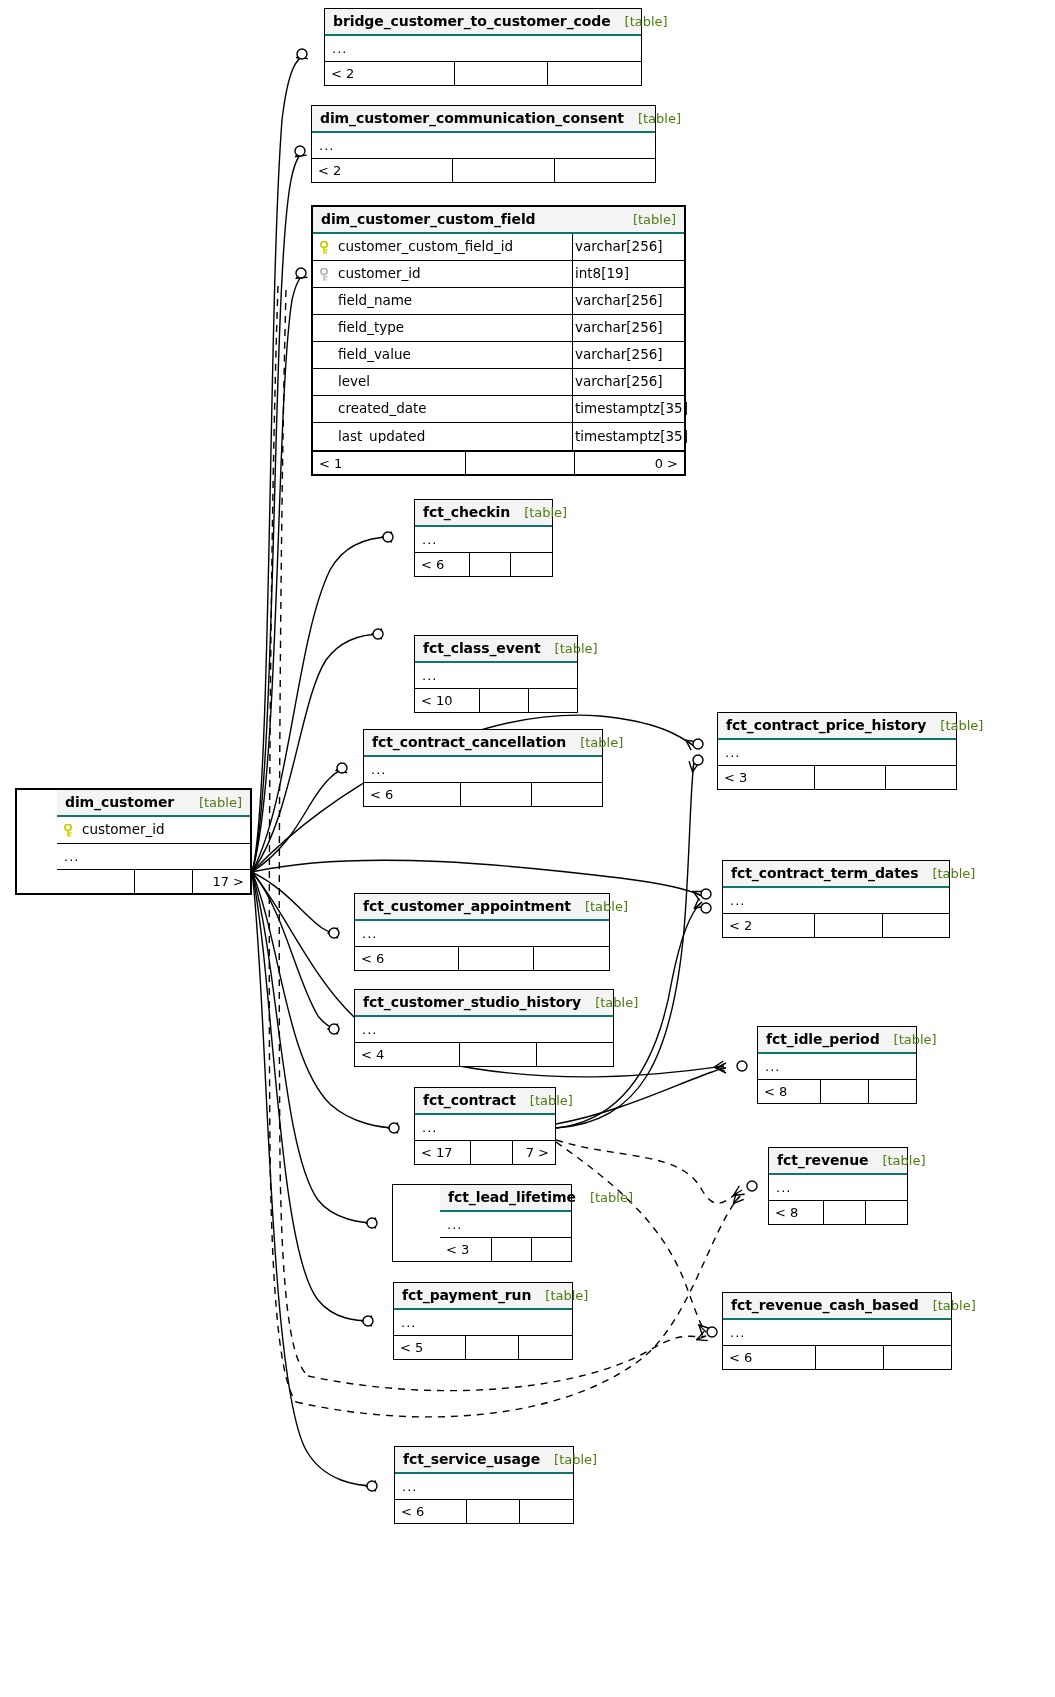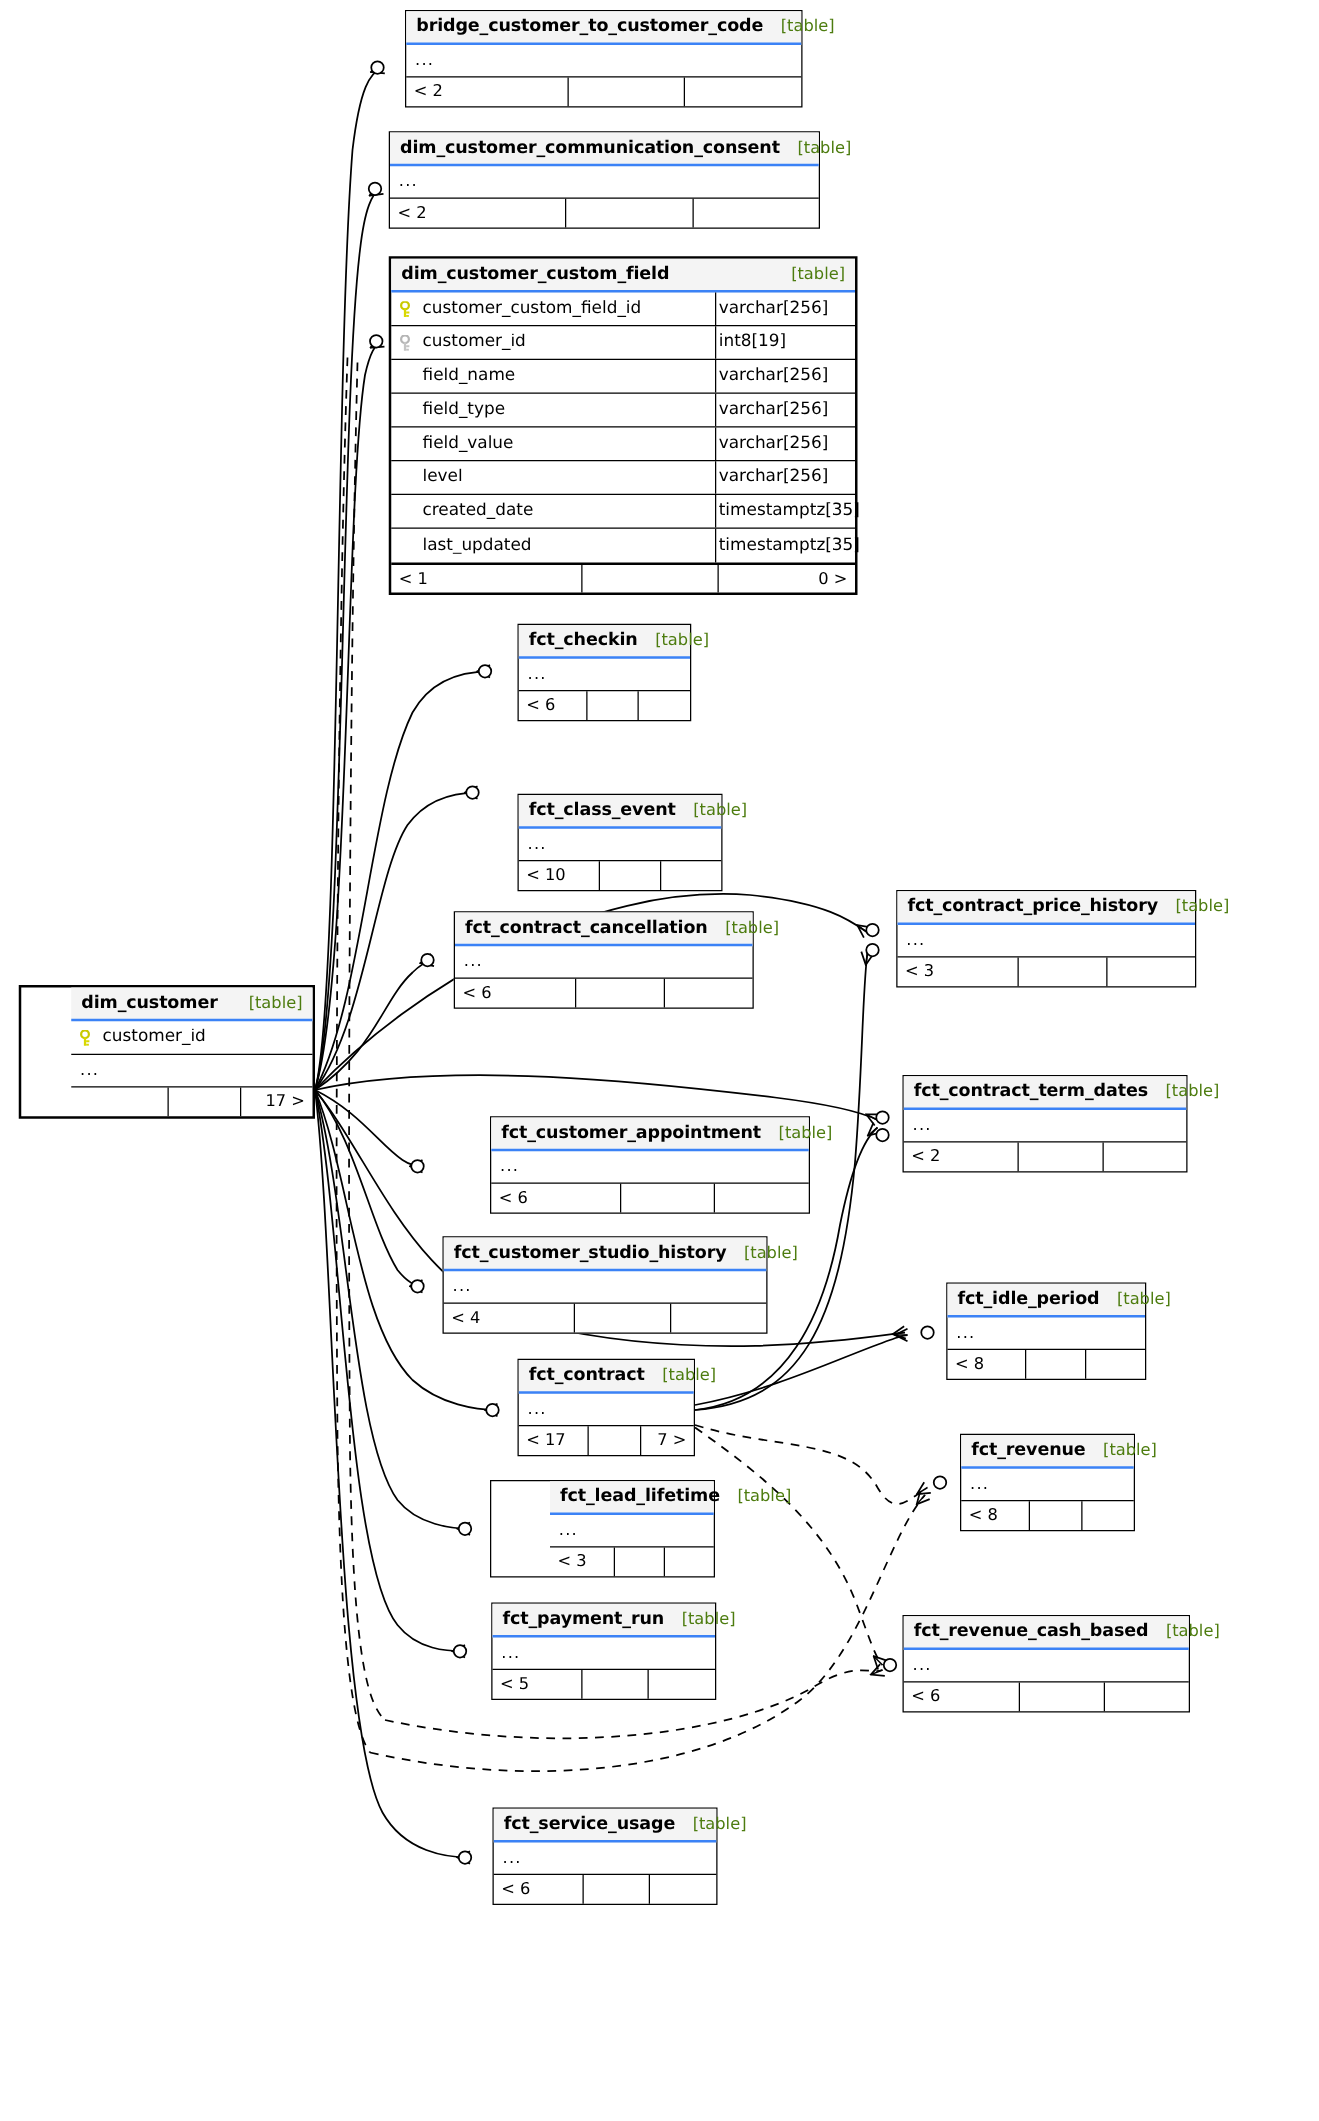--- a/index.html
+++ b/index.html
@@ -32,21 +32,21 @@
     background: #ffffff;
     font-size: 13.5px;
     line-height: 1;
     z-index: 5;
   }
   .tbl-head {
     display: flex;
     align-items: center;
     justify-content: space-between;
     background: #f4f4f4;
-    border-bottom: 2px solid #3b82f6;
+    border-bottom: 2px solid #0f766e;
     padding: 5px 8px 6px 8px;
     height: 27px;
     box-sizing: border-box;
     white-space: nowrap;
   }
   .tbl-name {
     font-weight: bold;
     font-size: 14px;
     letter-spacing: -0.1px;
   }
@@ -408,21 +408,21 @@
       </div>
       <div class="ellipsis-row">...</div>
     </div>
     <div class="foot">
       <div class="foot-cell foot-left"></div>
       <div class="foot-cell foot-mid"></div>
       <div class="foot-cell foot-right">17 &gt;</div>
     </div>
   </div>
 
-  <div class="tbl" style="left:354px; top:893px; width:256px;margin-left:38px;">
+  <div class="tbl" style="left:354px; top:893px; width:256px;">
     <div class="tbl-head">
       <span class="tbl-name">fct_customer_appointment</span>
       <span class="tbl-kind">[table]</span>
     </div>
     <div class="rows">
       <div class="ellipsis-row">...</div>
     </div>
     <div class="foot">
       <div class="foot-cell foot-left">&lt; 6</div>
       <div class="foot-cell foot-mid"></div>

